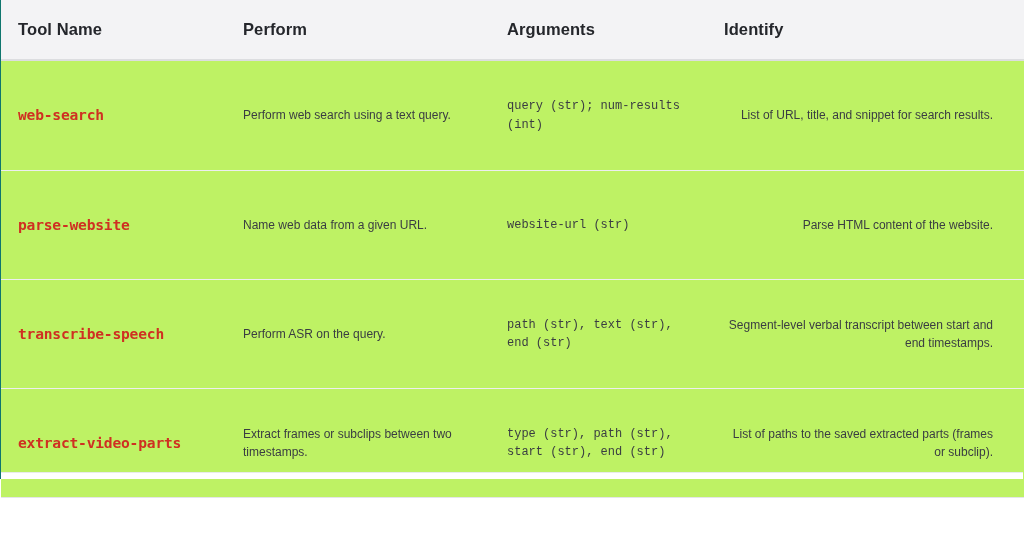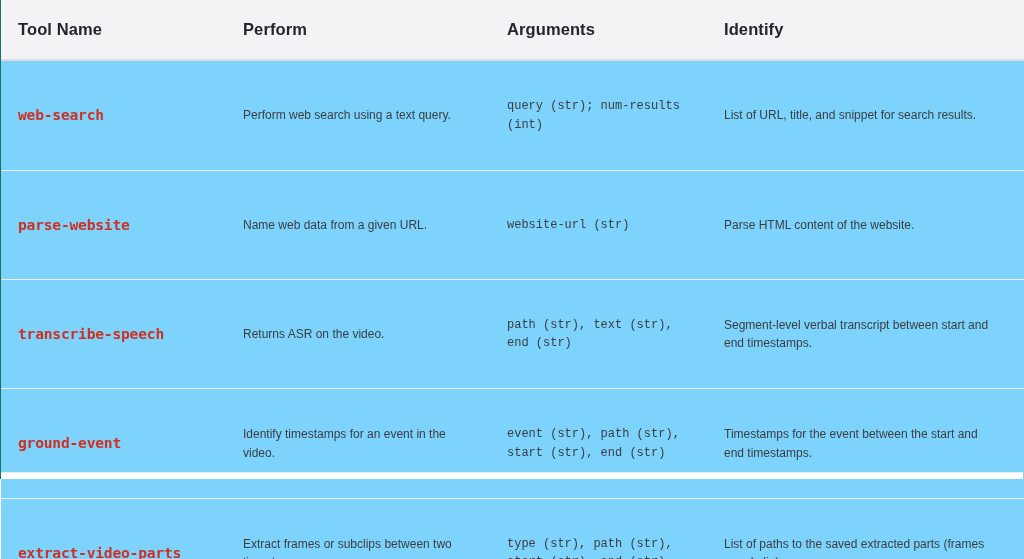--- a/index.html
+++ b/index.html
@@ -49,21 +49,21 @@
     color: #24262b;
     letter-spacing: 0.1px;
     border-bottom: 2px solid #dcdde0;
   }
   thead th.h-name    { padding-left: 17px; }
   thead th.h-purpose { padding-left: 2px; }
   thead th.h-args    { padding-left: 3px; }
   thead th.h-returns { padding-left: 1px; }
 
   tbody tr {
-    background: #7dd3fc;
+    background: #bef264;
   }
   tbody tr td {
     border-bottom: 1px solid #edeef0;
     vertical-align: middle;
     padding-top: 14px;
     padding-bottom: 14px;
     font-size: 12px;
     line-height: 1.52;
     color: #3a3d42;
   }
@@ -86,20 +86,21 @@
     padding-right: 30px;
   }
   td.cell-args {
     padding-left: 3px;
     padding-right: 28px;
     font-family: Liberation Mono, monospace;
   }
   td.cell-returns {
     padding-left: 1px;
     padding-right: 32px;
+    text-align: right;
   }
 
   
   tbody tr.r0 td { height: 81px; }
   tbody tr.r1 td { height: 80px; }
   tbody tr.r2 td { height: 80px; }
   tbody tr.r3 td { height: 81px; }
   tbody tr.r4 td { height: 80px; }
 
   .bottom-gap {
@@ -139,29 +140,23 @@
         <td class="cell-returns">List of URL, title, and snippet for search results.</td>
       </tr>
       <tr class="r1">
         <td class="cell-name">parse-website</td>
         <td class="cell-purpose">Name web data from a given URL.</td>
         <td class="cell-args">website-url (str)</td>
         <td class="cell-returns">Parse HTML content of the website.</td>
       </tr>
       <tr class="r2">
         <td class="cell-name">transcribe-speech</td>
-        <td class="cell-purpose">Returns ASR on the video.</td>
+        <td class="cell-purpose">Perform ASR on the query.</td>
         <td class="cell-args">path (str), text (str), end (str)</td>
         <td class="cell-returns">Segment-level verbal transcript between start and end timestamps.</td>
-      </tr>
-      <tr class="r3">
-        <td class="cell-name">ground-event</td>
-        <td class="cell-purpose">Identify timestamps for an event in the video.</td>
-        <td class="cell-args">event (str), path (str), start (str), end (str)</td>
-        <td class="cell-returns">Timestamps for the event between the start and end timestamps.</td>
       </tr>
       <tr class="r4">
         <td class="cell-name">extract-video-parts</td>
         <td class="cell-purpose">Extract frames or subclips between two timestamps.</td>
         <td class="cell-args">type (str), path (str), start (str), end (str)</td>
         <td class="cell-returns">List of paths to the saved extracted parts (frames or subclip).</td>
       </tr>
 
     </tbody>
   </table>

